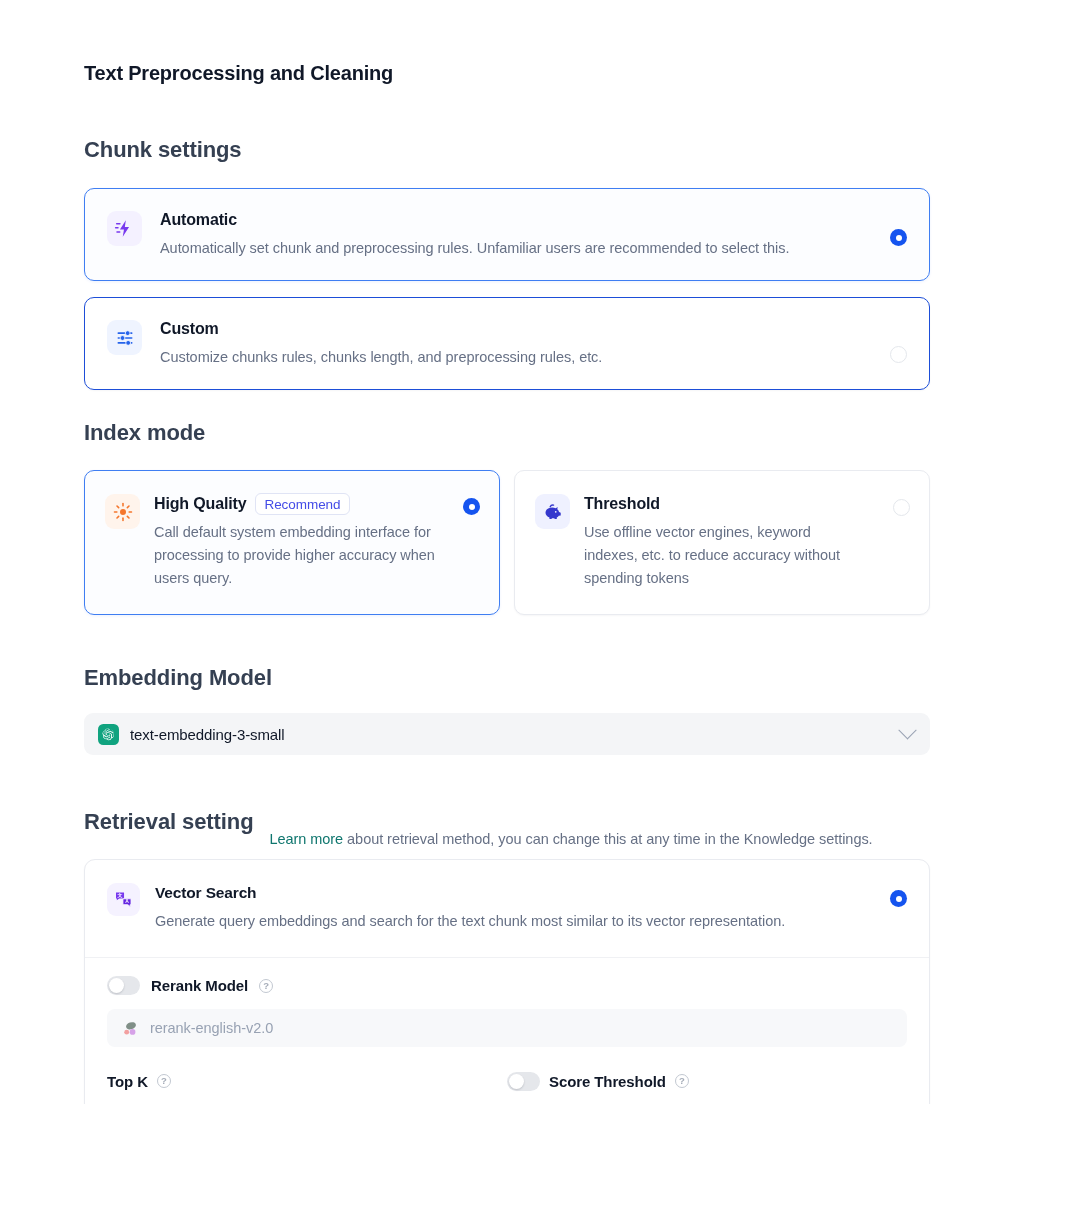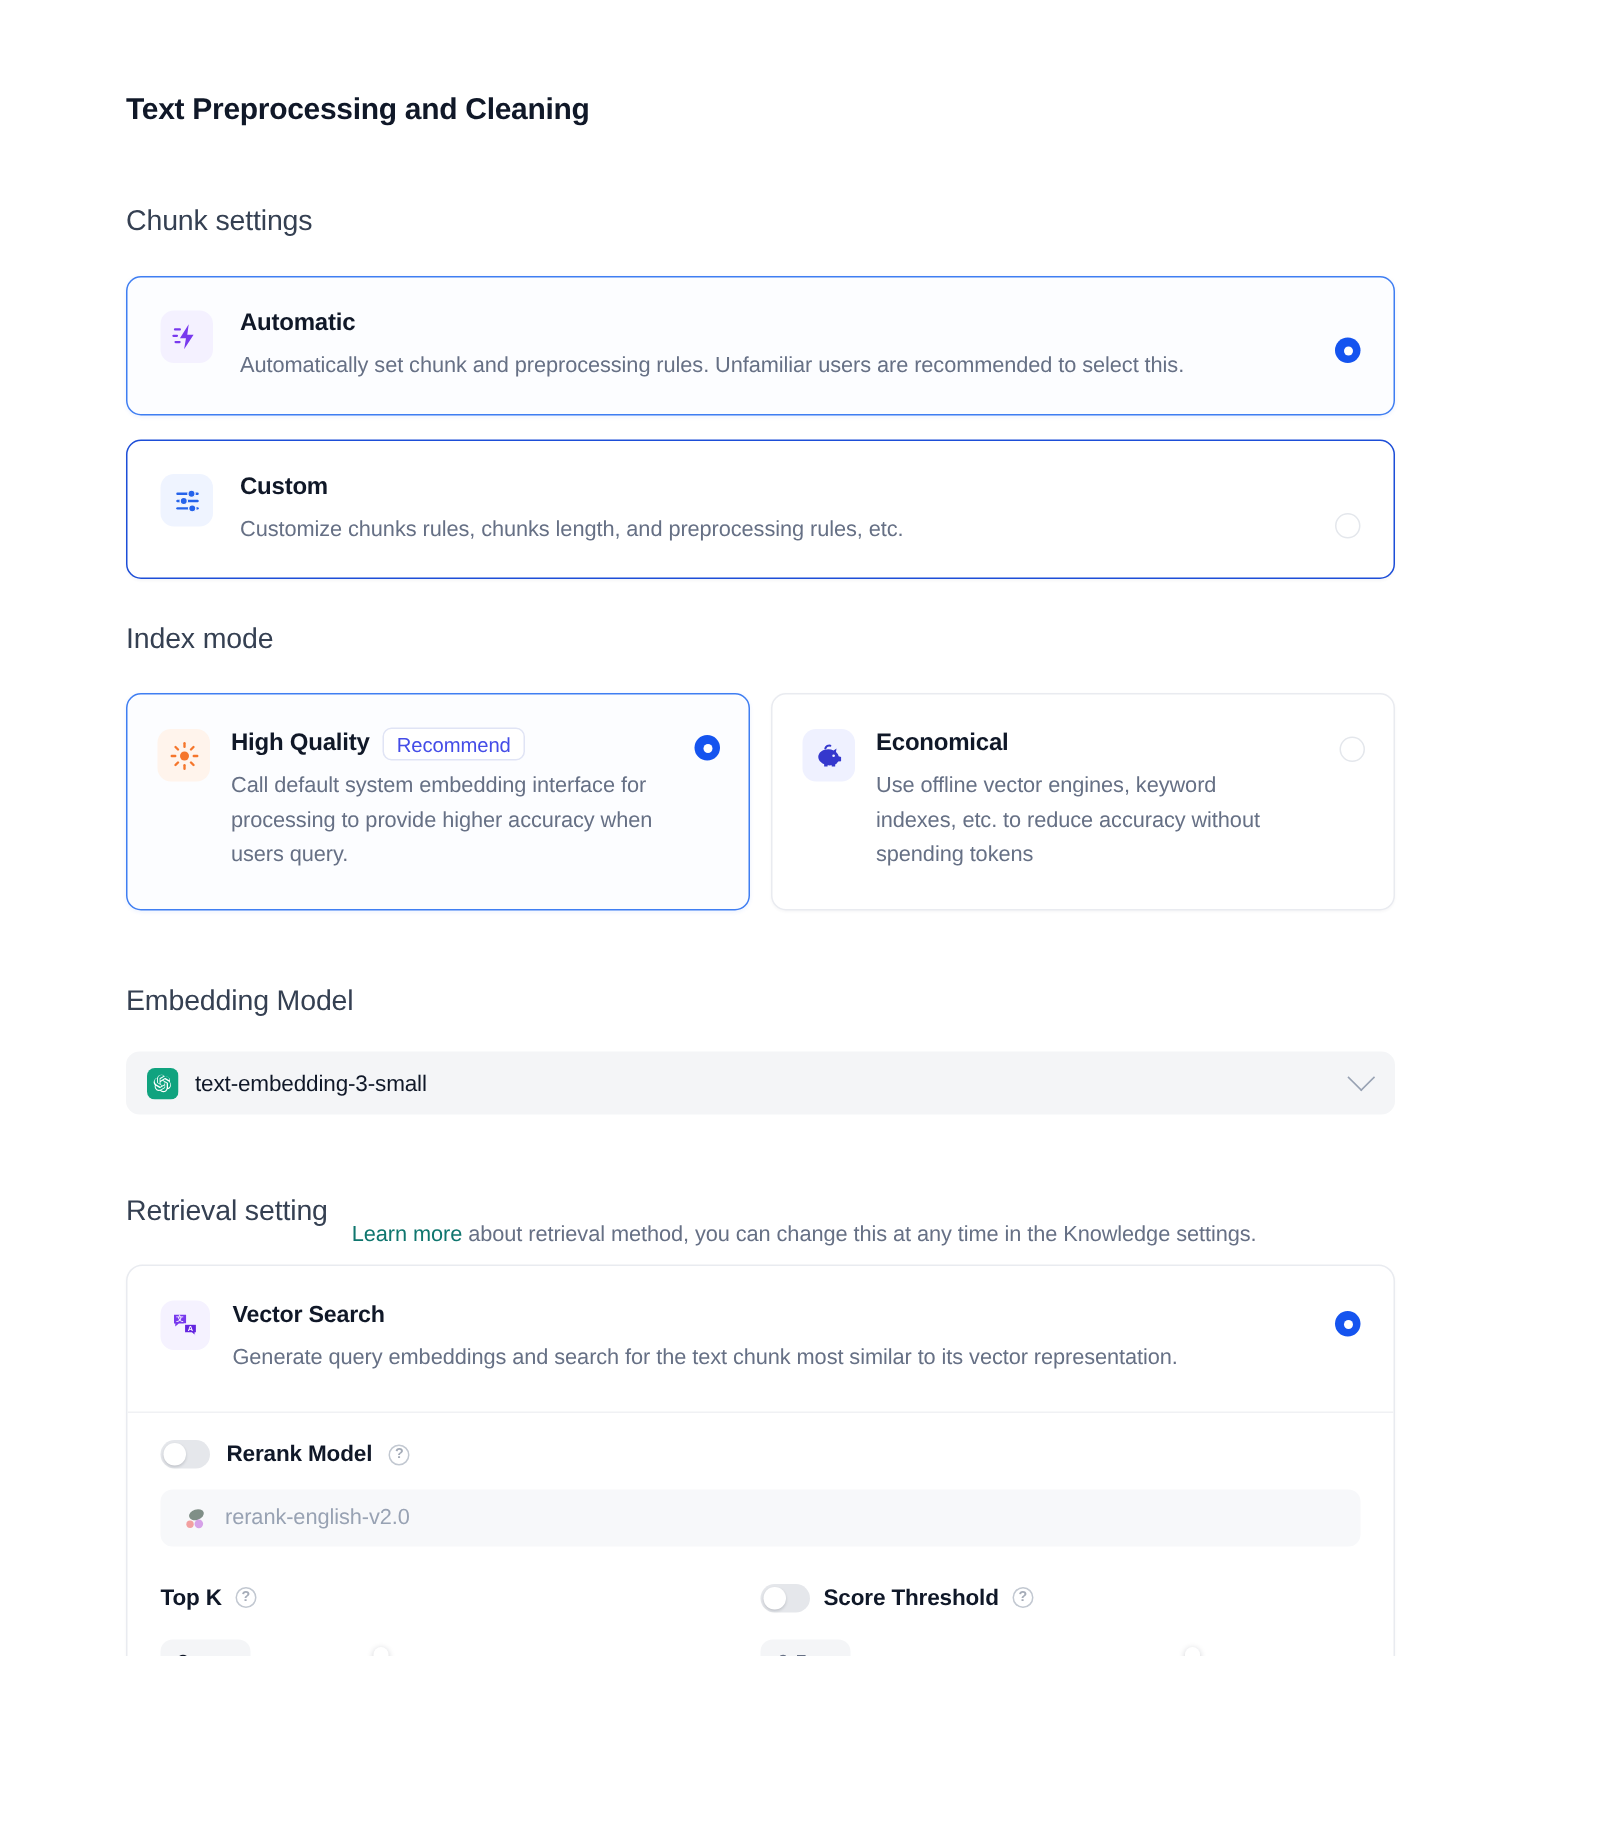--- a/index.html
+++ b/index.html
@@ -31,22 +31,22 @@
   .page-title {
     font-size: 20px;
     font-weight: 700;
     color: #101828;
     letter-spacing: -0.2px;
     margin-top: 62px;
   }
 
   
   .section-label {
-    font-size: 19px;
-    font-weight: 400;
+    font-size: 22px;
+    font-weight: 700;
     color: #354052;
     letter-spacing: -0.1px;
   }
 
   
   .chunk-section { margin-top: 52px; }
   .chunk-cards { margin-top: 25px; }
 
   .opt-card {
     position: relative;
@@ -441,21 +441,21 @@
         <div class="index-card">
           <div class="card-icon icon-indigo">
             <svg width="21" height="21" viewBox="0 0 24 24" fill="none">
               <path d="M4 13.4c0-3.6 3.4-6 7.6-6 1.5 0 2.9.3 4.1.9l2.2-1.4-.4 2.6c1.1.9 1.8 2 2 3.2l1.9.7v3.1l-2.2.3c-.5.9-1.3 1.7-2.3 2.2v1.6h-2.6v-.9c-.5.1-1 .1-1.6.1s-1.1 0-1.6-.1v.9H8.5v-1.7C5.8 17.8 4 15.8 4 13.4Z" fill="#3538cd"></path>
               <circle cx="15.7" cy="12.4" r="1.0" fill="#eff1ff"></circle>
               <path d="M9.4 6.7c.6-1.5 2.3-2.4 3.8-2" stroke="#3538cd" stroke-width="1.6" stroke-linecap="round"></path>
             </svg>
           </div>
           <div class="card-body">
             <div class="title-row">
-              <span class="card-title">Economical</span>
+              <span class="card-title">Threshold</span>
             </div>
             <div class="card-desc">Use offline vector engines, keyword indexes, etc. to reduce accuracy without spending tokens</div>
           </div>
           <div class="radio off"></div>
         </div>
 
       </div>
     </div>
 
     <div class="embed-section">

